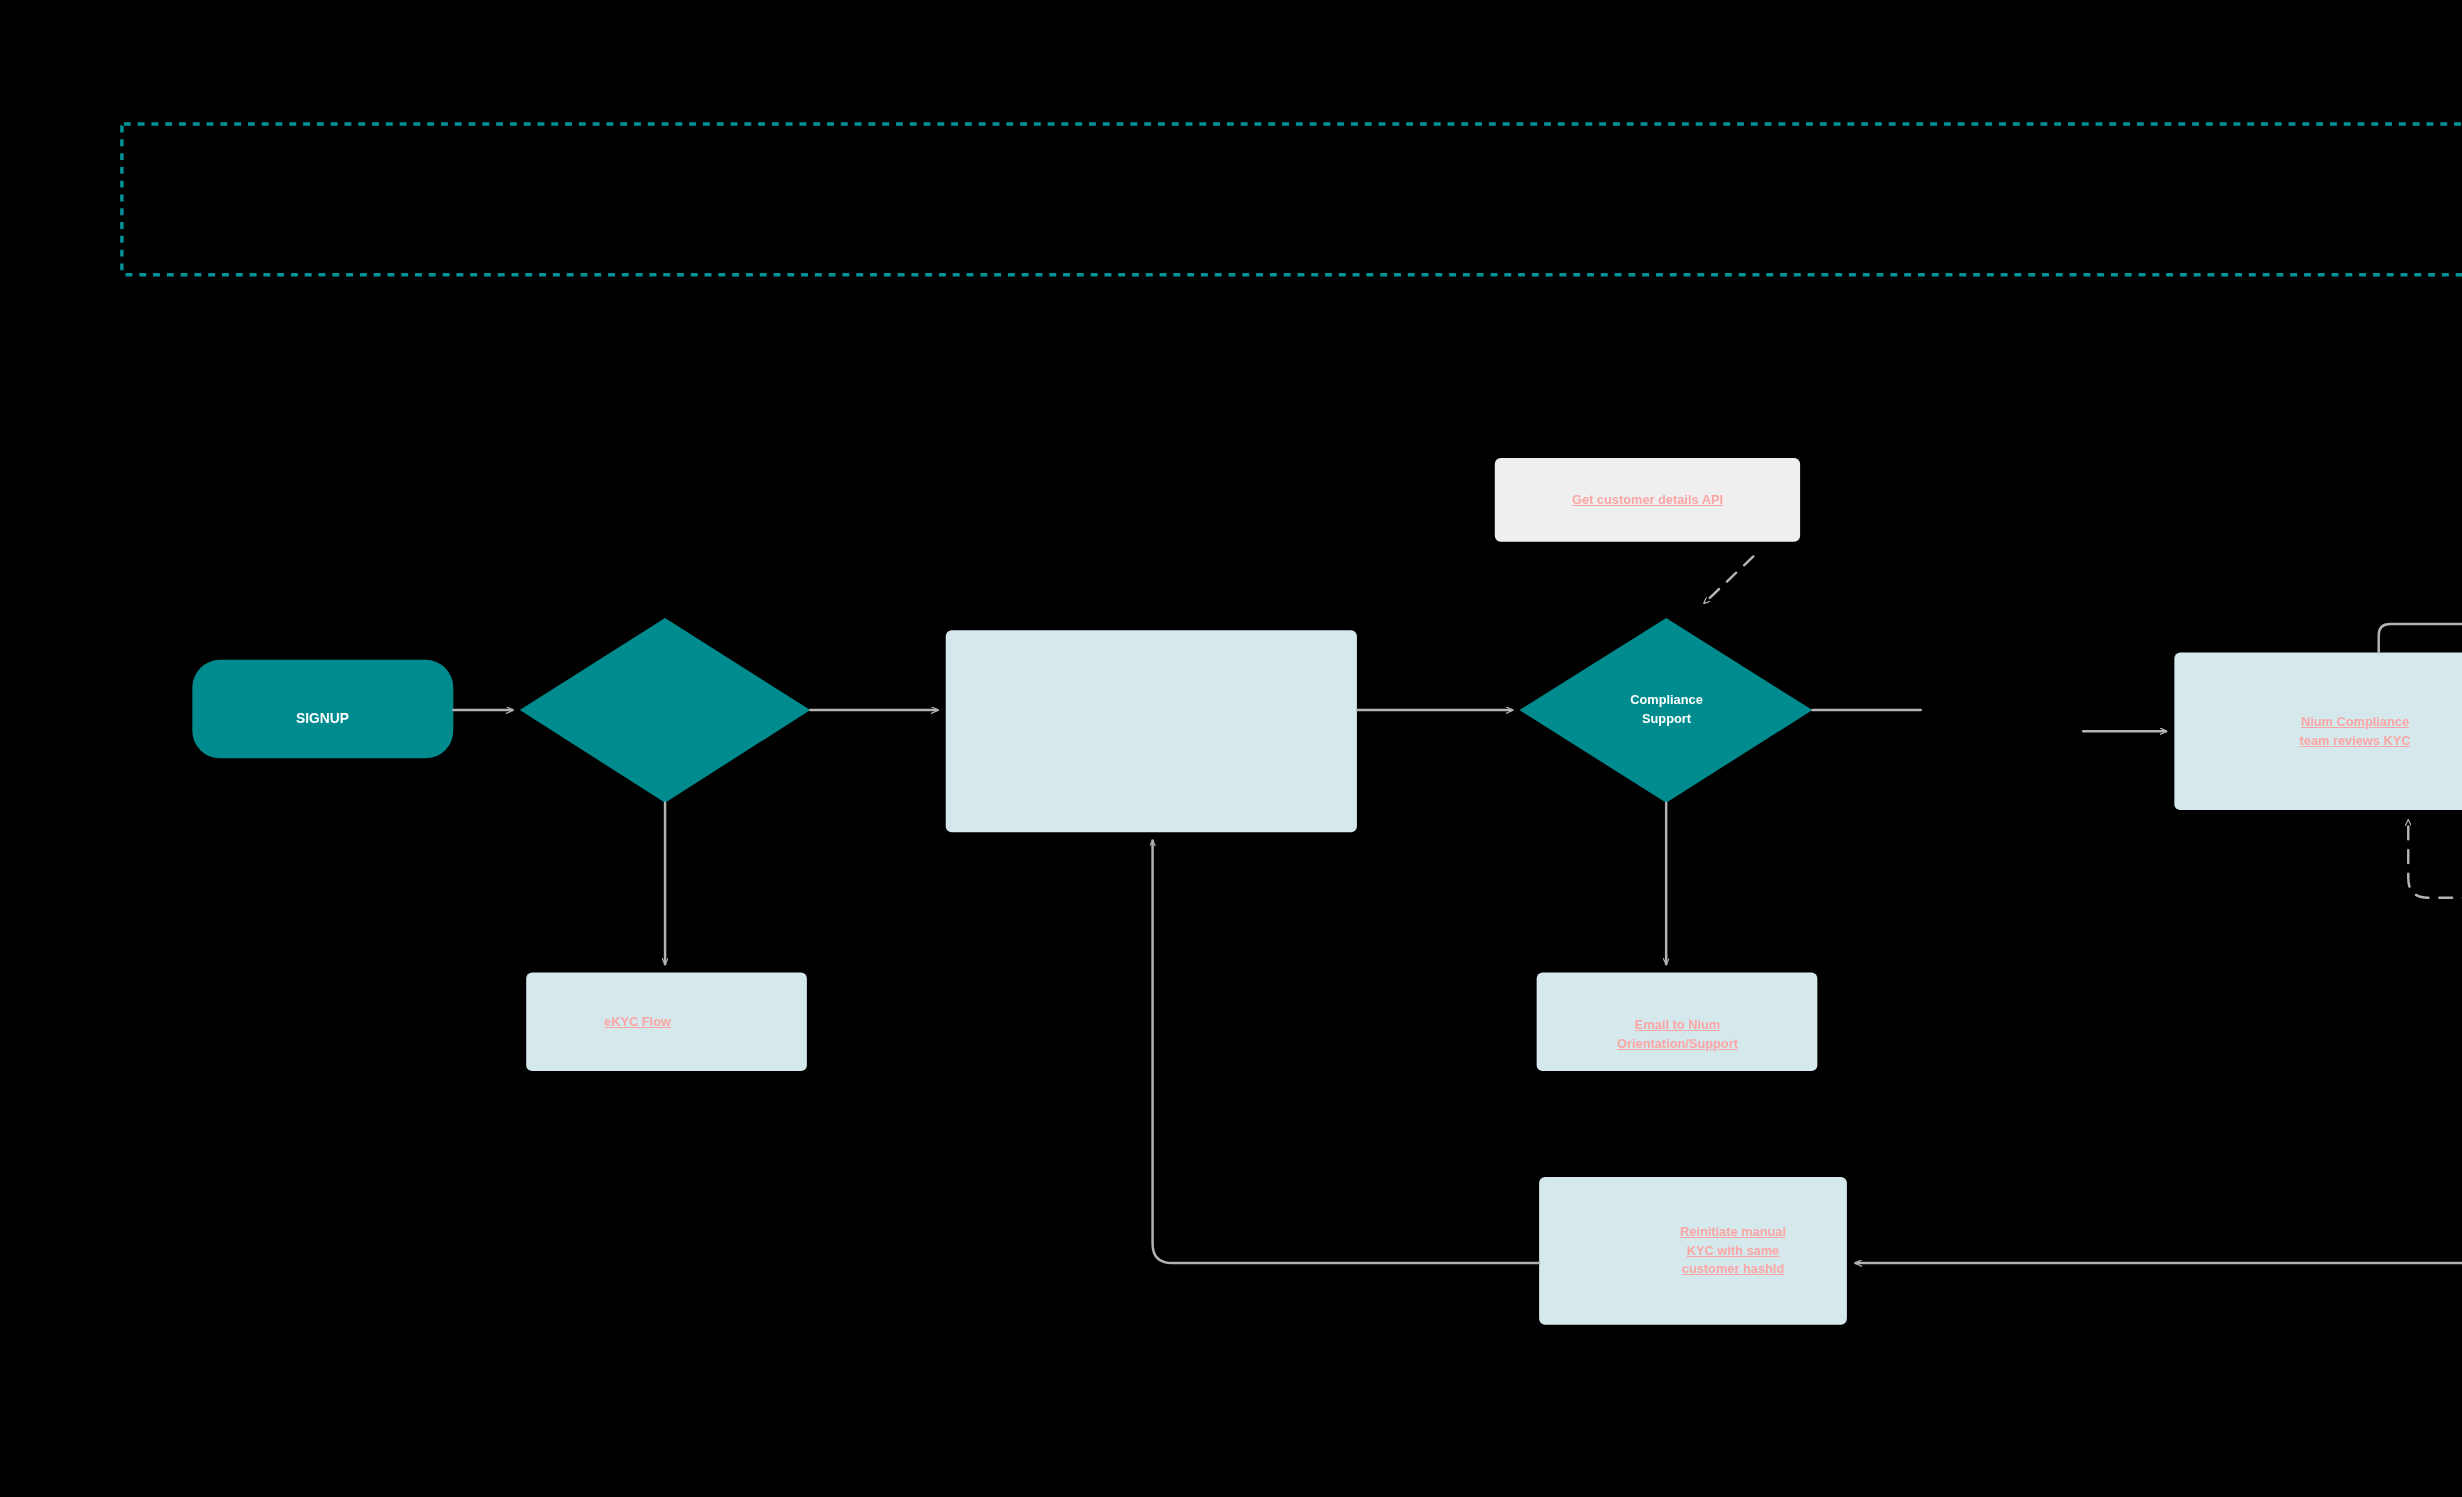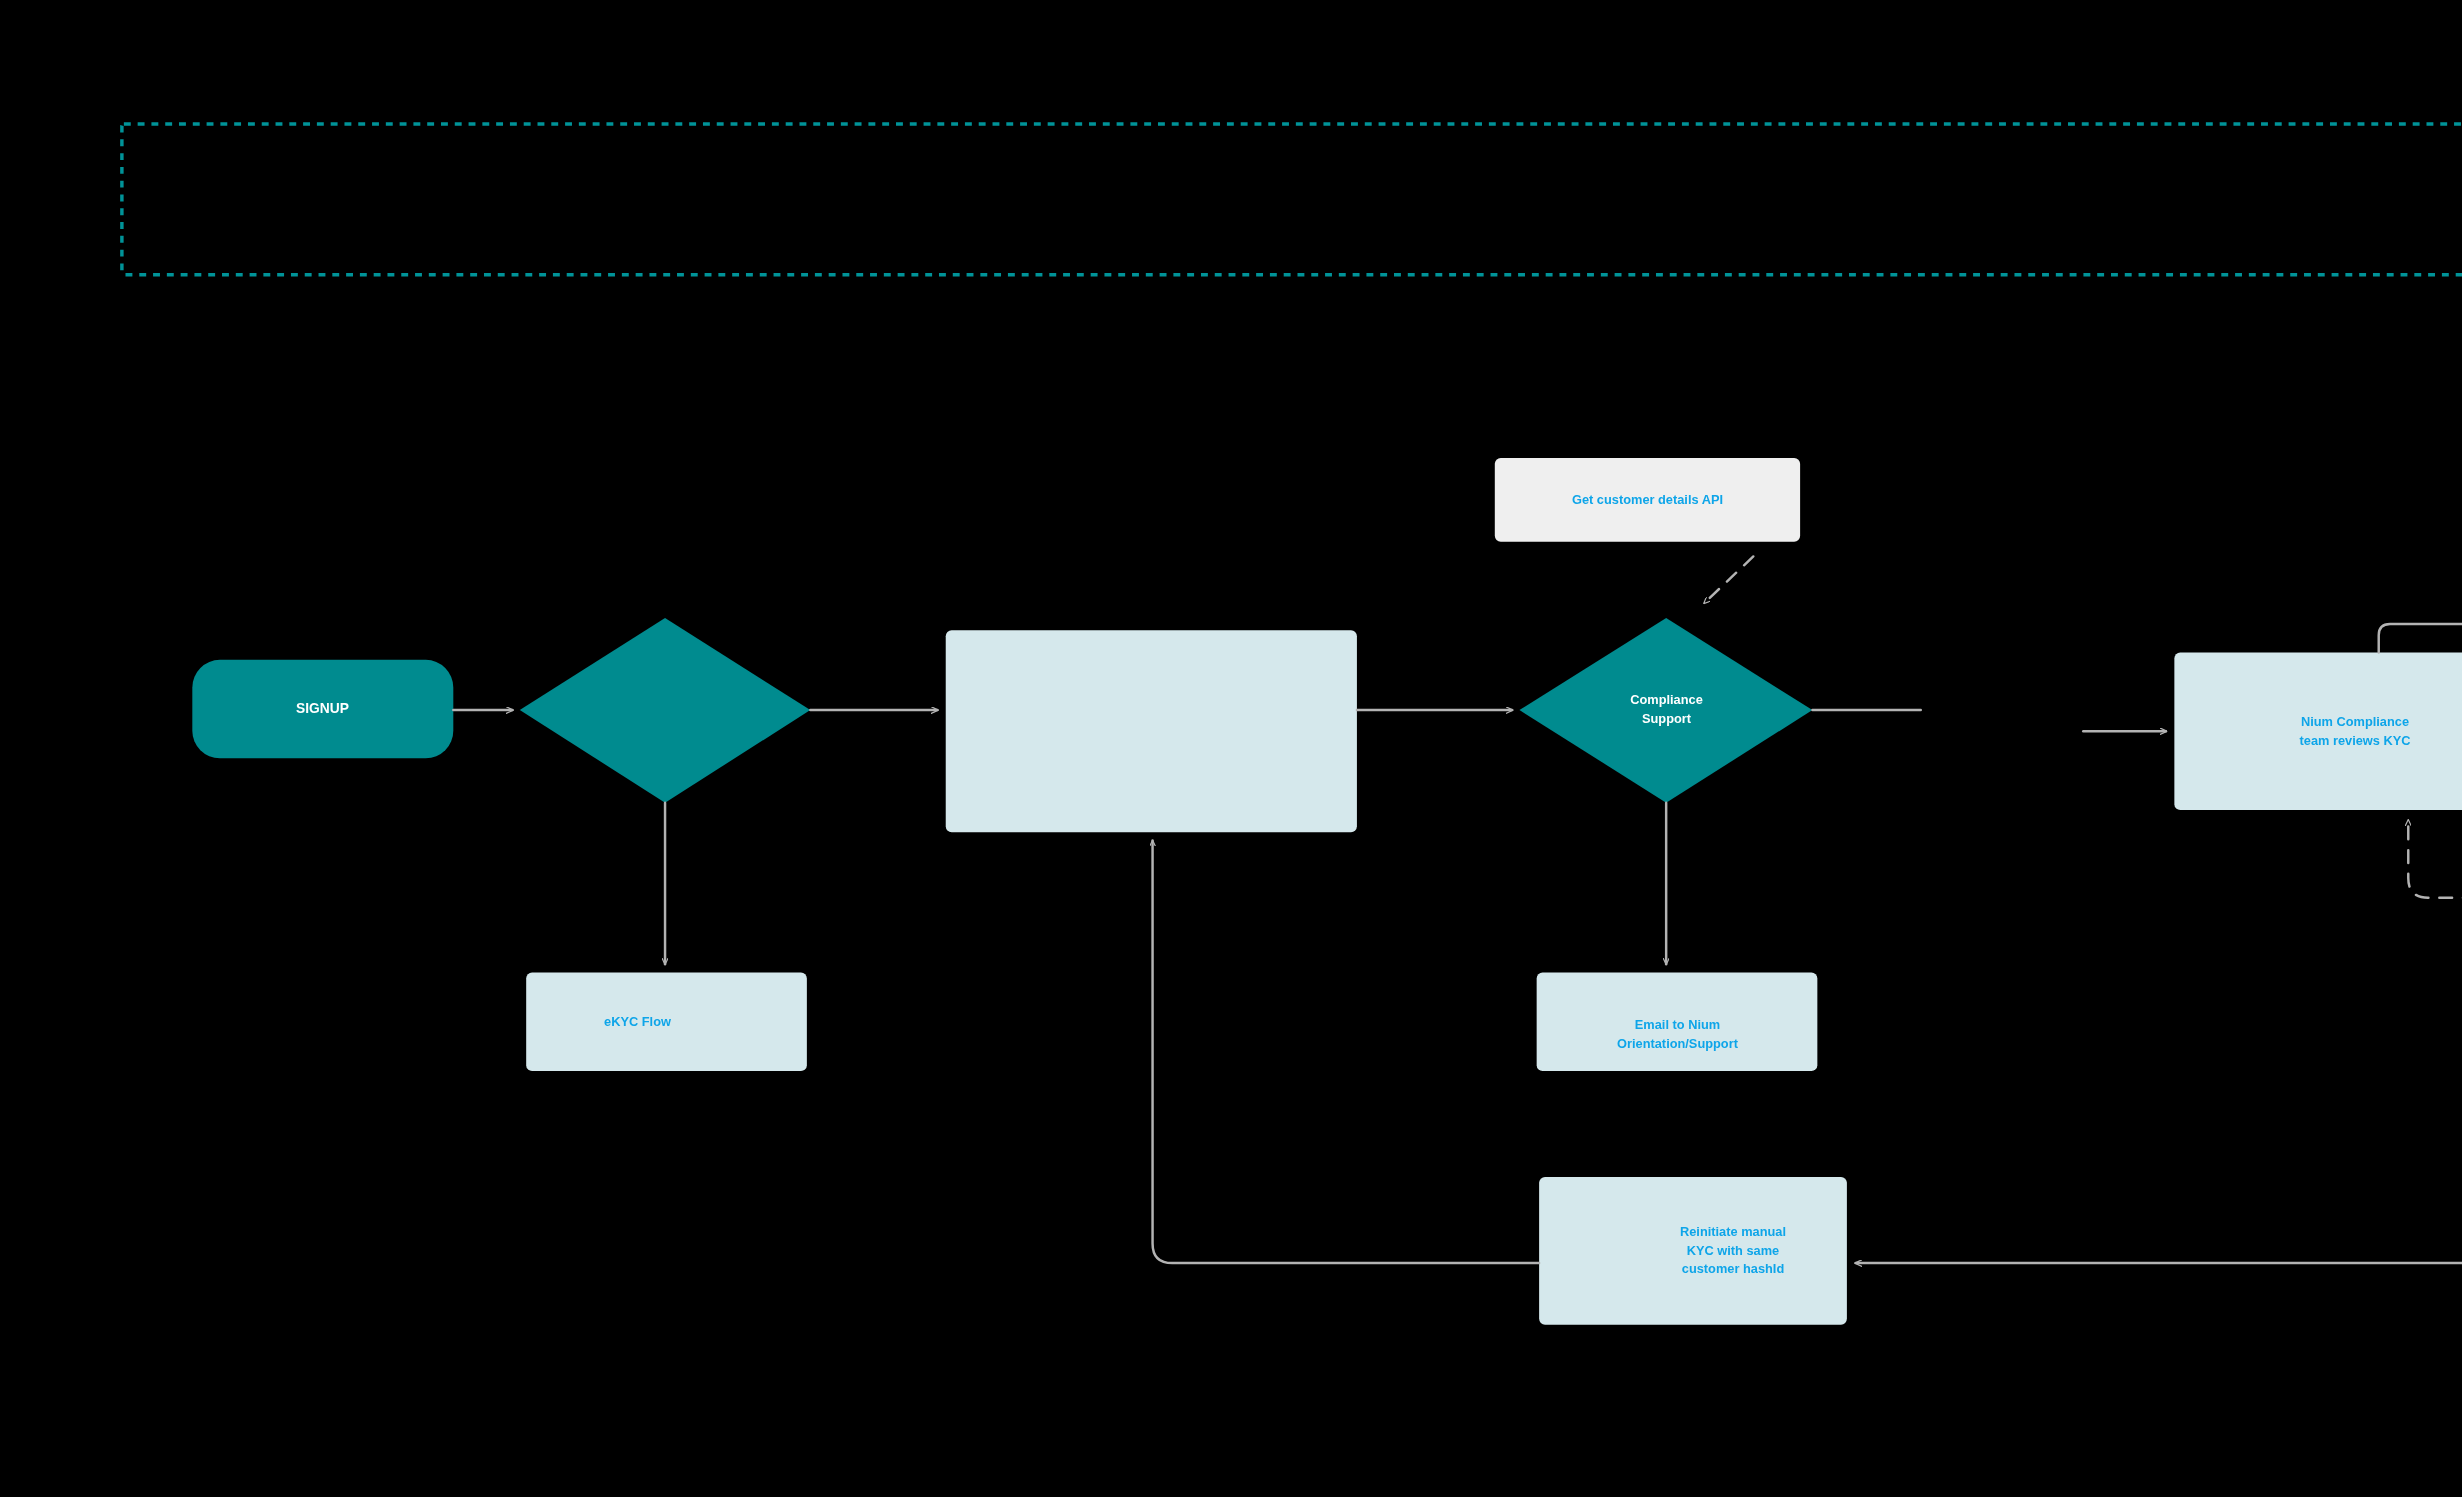--- a/index.html
+++ b/index.html
@@ -30,24 +30,24 @@
   .node-label {
     position: absolute;
     display: flex;
     align-items: center;
     justify-content: center;
     text-align: center;
     pointer-events: none;
     line-height: 1.45;
     font-weight: bold;
   }
-  .label-dark  { color: #0ea5e9; }
+  .label-dark  { color: #fca5a5; text-decoration: underline; }
   .label-light { color: #FFFFFF; }
   .fs-26 { font-size: 12.8px; }
-  .fs-28 { font-size: 13.8px; }
+  .fs-28 { font-size: 13.8px; margin-top: 10px; }
 </style>
 </head>
 <body>
 
 <div id="canvas">
 
   <svg class="diagram" viewBox="0 0 8000 3040" xmlns="http://www.w3.org/2000/svg">
     <defs>
       <marker id="arrow" markerWidth="14" markerHeight="12" refX="12" refY="6" orient="auto" markerUnits="userSpaceOnUse">
         <path d="M0,0 L13,6 L0,12" fill="none" stroke="#B3B3B3" stroke-width="2.4" stroke-linecap="round" stroke-linejoin="round"></path>

